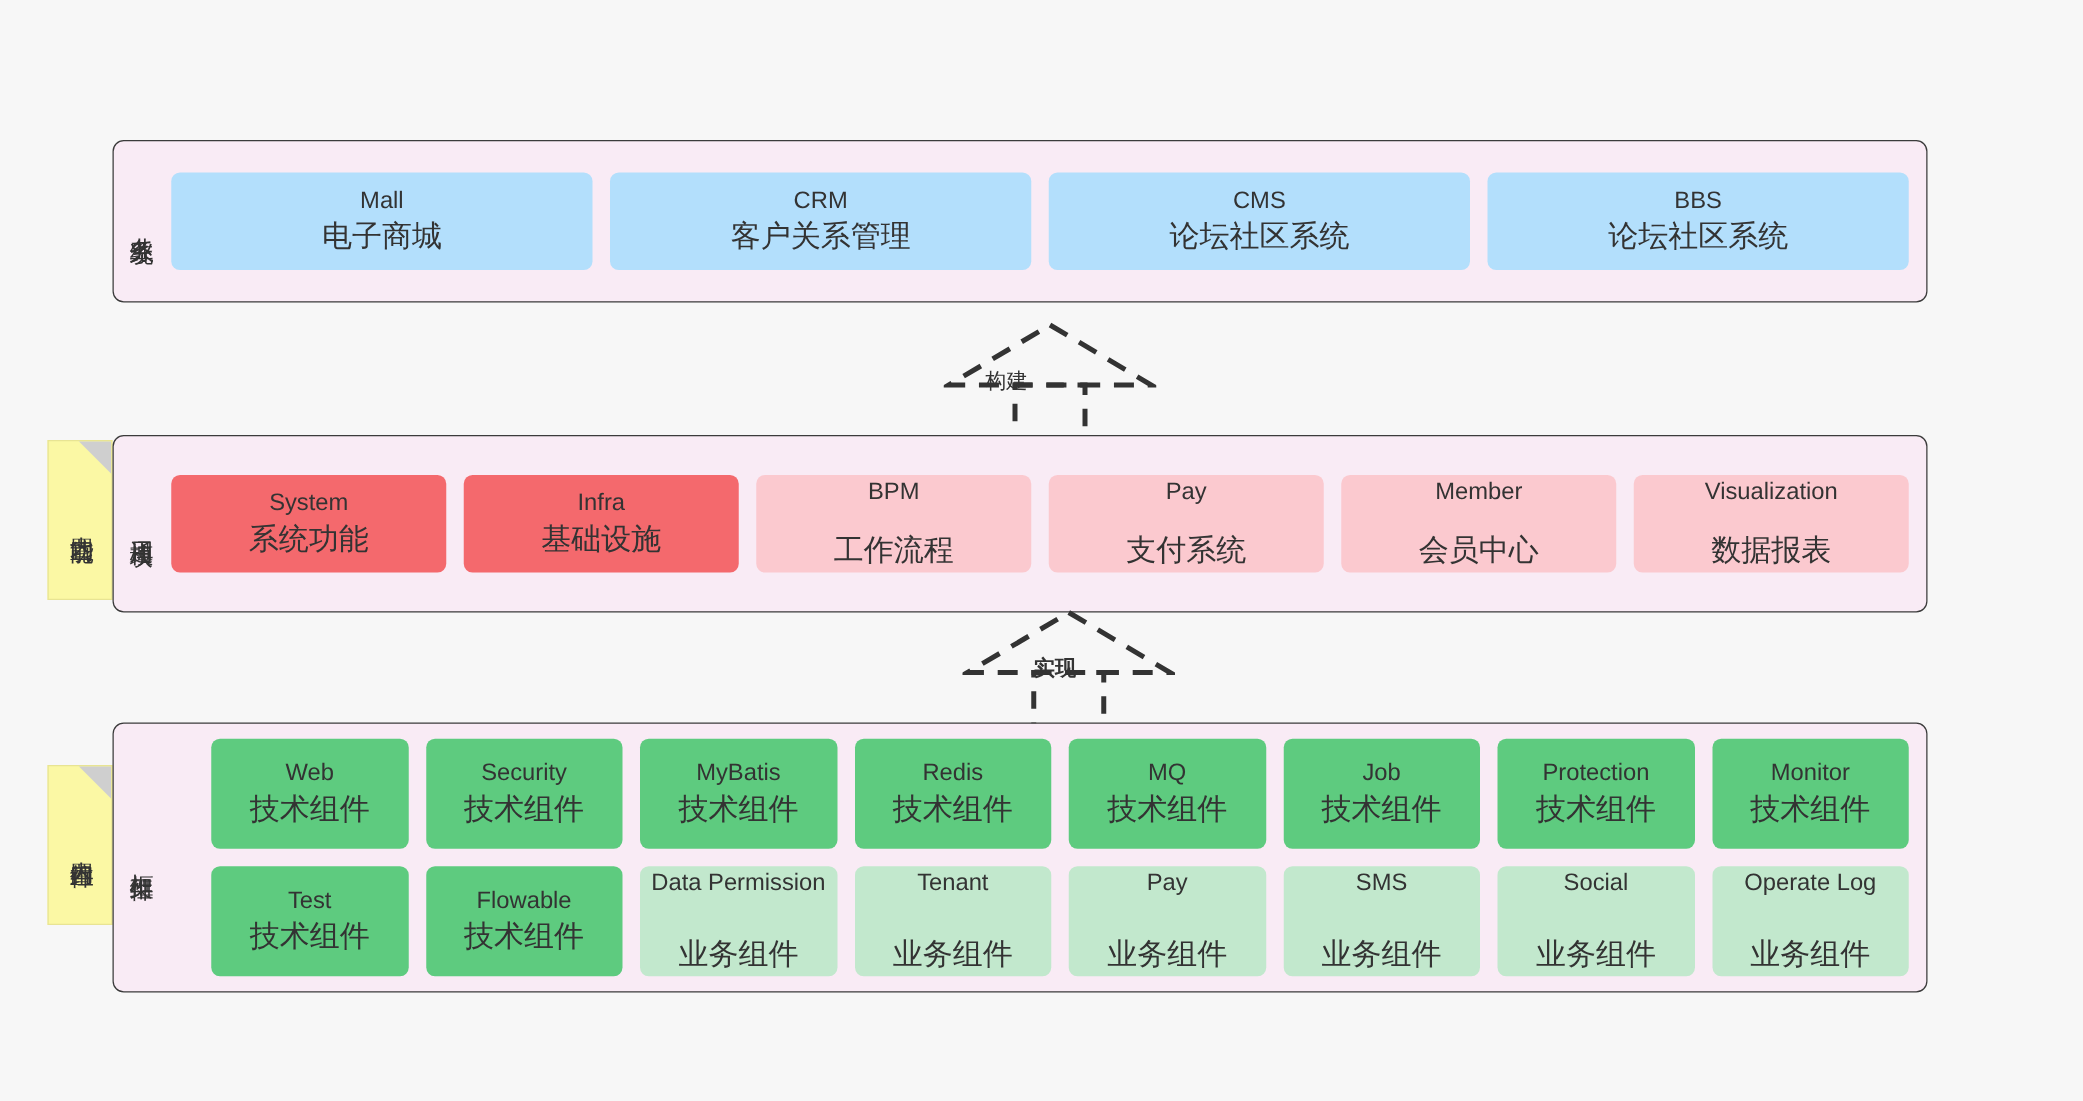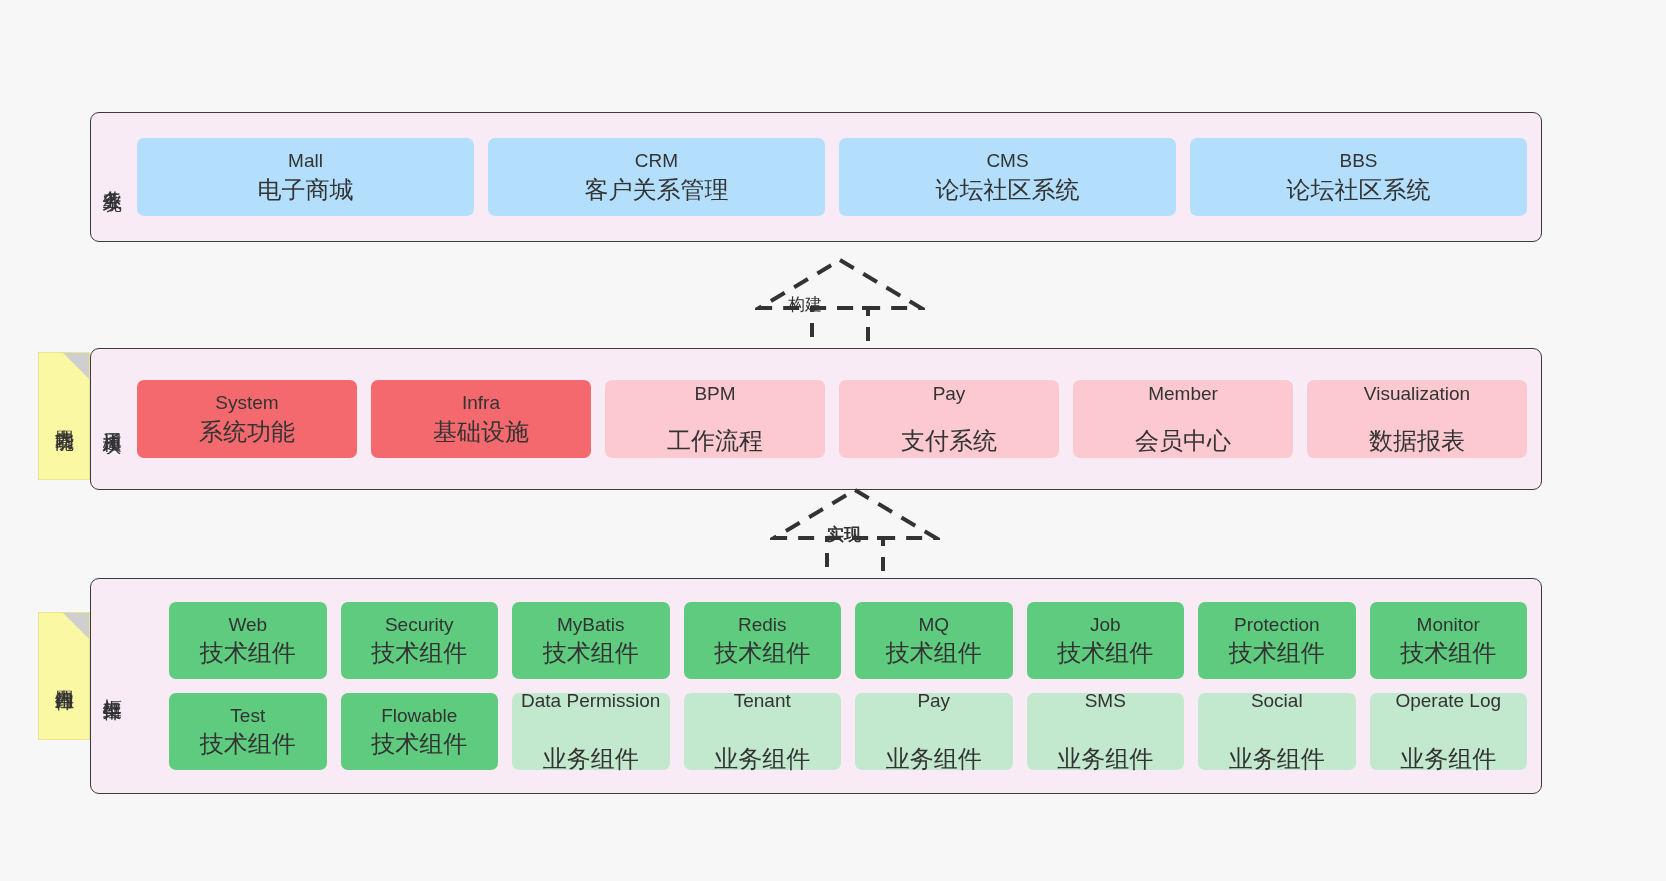--- a/index.html
+++ b/index.html
@@ -94,21 +94,21 @@
   #layer-business .card-row { height: 78px; }
 
   #layer-modules {
     left: 90px;  top: 348px;  width: 1452px; height: 142px;
   }
   #layer-modules .card-row { height: 78px; }
 
   #layer-framework {
     left: 90px;  top: 578px;  width: 1452px; height: 216px;
   }
-  #layer-framework .card-row { height: 77px; margin-left: 32px; }
+  #layer-framework .card-row { height: 88px; margin-left: 32px; }
 
   
   .c-blue       { background: #b3dffc; }
   .c-red        { background: #f4696d; }
   .c-pink       { background: #fbc9cf; gap: 18px; }
   .c-green      { background: #5ecb7f; }
   .c-lightgreen { background: #c2e8cd; gap: 29px; }
 
   
   .sticky {

